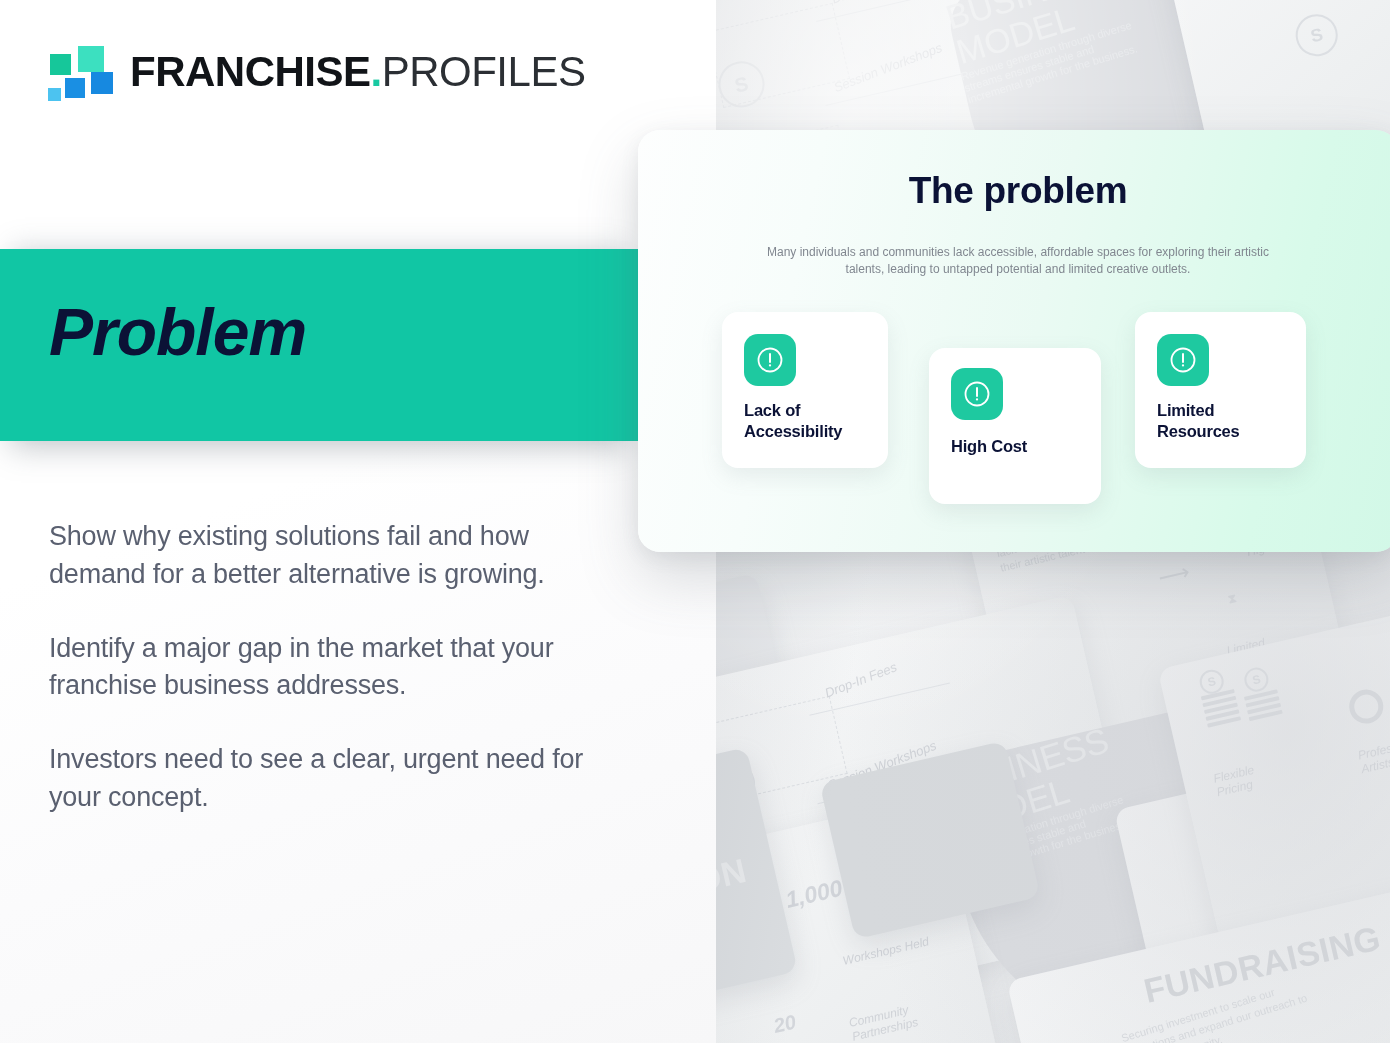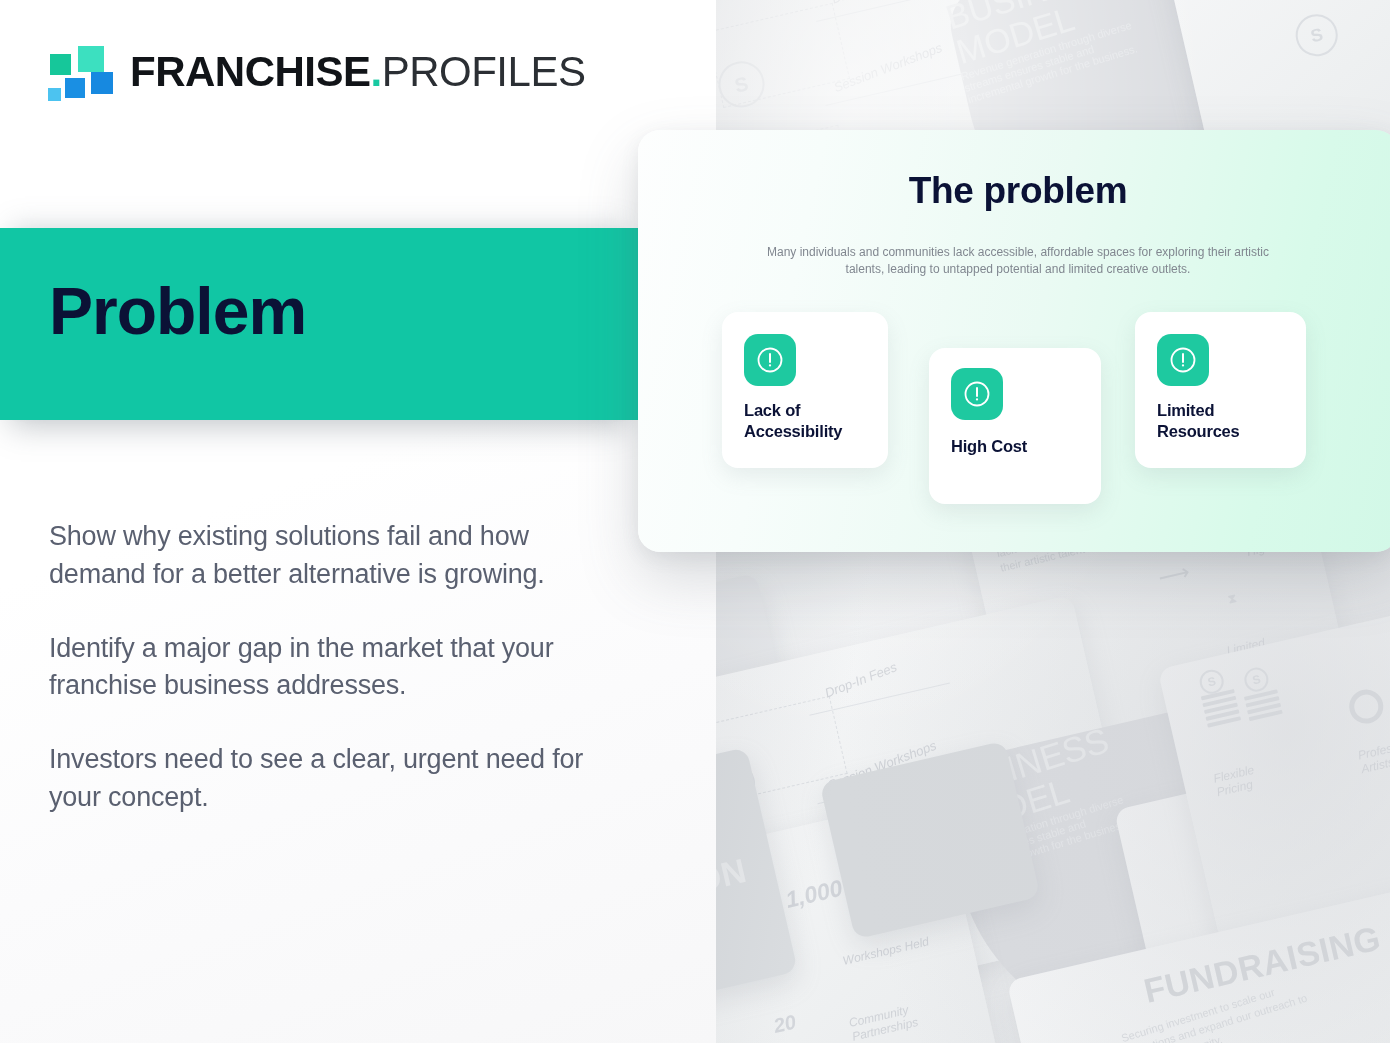--- a/index.html
+++ b/index.html
@@ -79,23 +79,24 @@
   .sq3{ left:17px; top:34px; width:20px; height:20px; background:#1a8fe3; }
   .sq4{ left:43px; top:28px; width:22px; height:22px; background:#1789e0; }
   .sq5{ left:0px;  top:44px; width:13px; height:13px; background:#4cc3f0; }
 
   .logo-text{ font-size:42px; letter-spacing:-.5px; white-space:nowrap; line-height:1; }
   .logo-text .b{ font-weight:bold; color:#111418; }
   .logo-text .dot{ font-weight:bold; color:#19c9a2; }
   .logo-text .t{ font-weight:400; color:#2b2f34; }
 
   .teal-band{
-    position:absolute; left:0; top:228px; width:638px; height:192px;
+    position:absolute; left:0; top:249px; width:638px; height:192px;
     background:#11c6a4;
     box-shadow:0 16px 30px -10px rgba(120,128,138,.45), 0 -14px 26px -12px rgba(130,138,148,.30);
+    font-style:italic;
   }
   .teal-band h1{
     position:absolute; left:49px; top:50px;
     font-size:66px; font-weight:bold; color:#0b1236; letter-spacing:-1px; line-height:1;
   }
 
   .body-copy{ position:absolute; left:49px; top:518px; width:570px; }
   .body-copy p{
     font-size:27px; line-height:1.40; color:#5a6070; font-weight:400;
     margin-bottom:36px; letter-spacing:-.2px;

